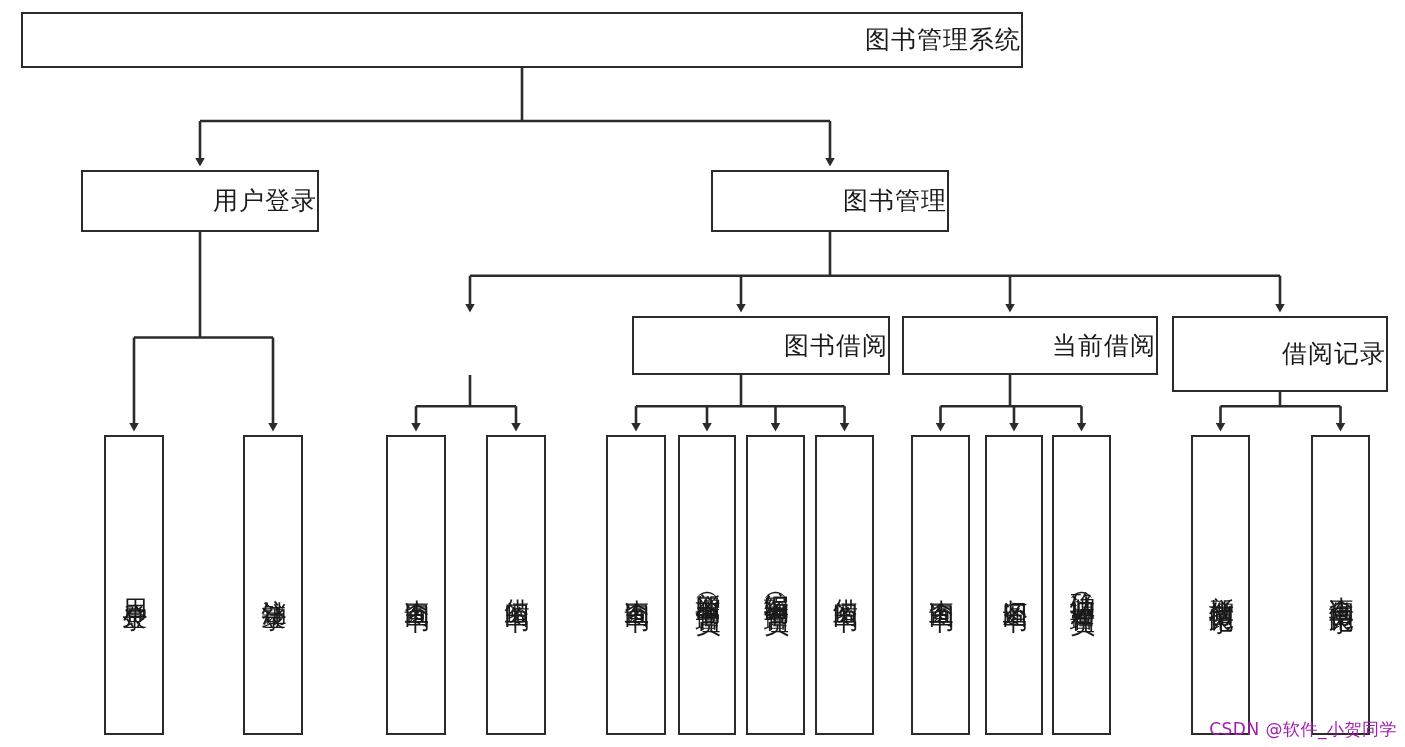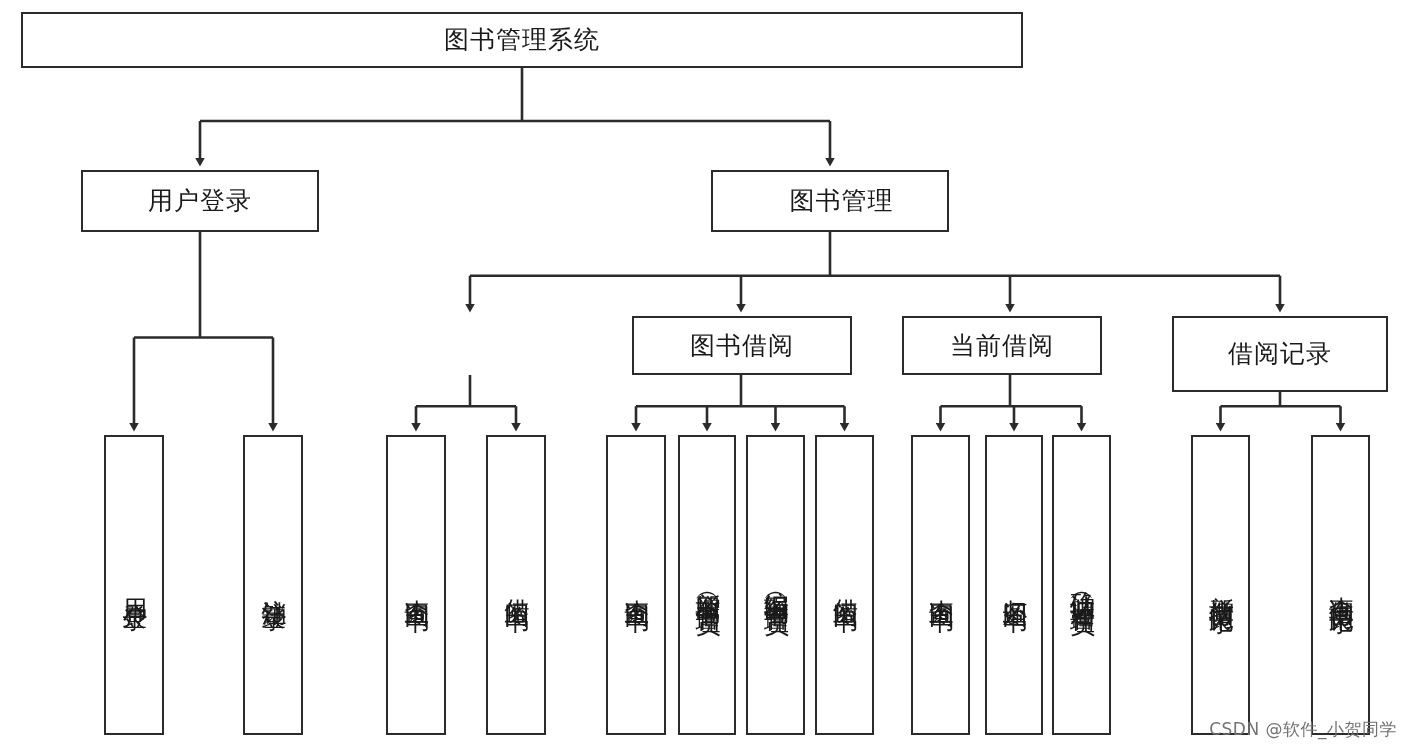--- a/index.html
+++ b/index.html
@@ -25,21 +25,21 @@
     height: 747px;
     pointer-events: none;
   }
   .node {
     position: absolute;
     box-sizing: border-box;
     border: 2.5px solid #2b2b2b;
     background: #ffffff;
     display: flex;
     align-items: center;
-    justify-content: center;
+    justify-content: flex-end;
     color: #1a1a1a;
     z-index: 2;
   }
   .node.horiz {
     font-size: 25px;
     letter-spacing: 1px;
     line-height: 1.2;
   }
   .node.vert {
     writing-mode: vertical-rl;
@@ -56,21 +56,21 @@
     writing-mode: vertical-rl;
     text-orientation: upright;
     display: block;
     max-height: 100%;
   }
   .watermark {
     position: absolute;
     right: 8px;
     bottom: 6px;
     font-size: 17px;
-    color: #737373;
+    color: #a21caf;
     letter-spacing: 0.5px;
     z-index: 3;
     white-space: nowrap;
   }
 </style>
 </head>
 <body>
 
 <div id="canvas">
 
@@ -121,24 +121,24 @@
     <span>图书管理系统</span>
   </div>
 
   <div class="node horiz" style="left: 81px; top: 170px; width: 238px; height: 62px;">
     <span>用户登录</span>
   </div>
   <div class="node horiz" style="left: 711px; top: 170px; width: 238px; height: 62px; padding-left: 23px;">
     <span>图书管理</span>
   </div>
 
-  <div class="node horiz" style="left: 632px; top: 316px; width: 220px; height: 59px;">
+  <div class="node horiz" style="left: 632px; top: 316px; width: 258px; height: 59px;">
     <span>图书借阅</span>
   </div>
-  <div class="node horiz" style="left: 902px; top: 316px; width: 200px; height: 59px;">
+  <div class="node horiz" style="left: 902px; top: 316px; width: 256px; height: 59px;">
     <span>当前借阅</span>
   </div>
   <div class="node horiz" style="left: 1172px; top: 316px; width: 216px; height: 76px;">
     <span>借阅记录</span>
   </div>
 
   <div class="node vert" style="left: 104px; top: 435px; width: 60px; height: 300px;">
     <span class="vlabel">用户登录</span>
   </div>
   <div class="node vert" style="left: 243px; top: 435px; width: 60px; height: 300px;">

